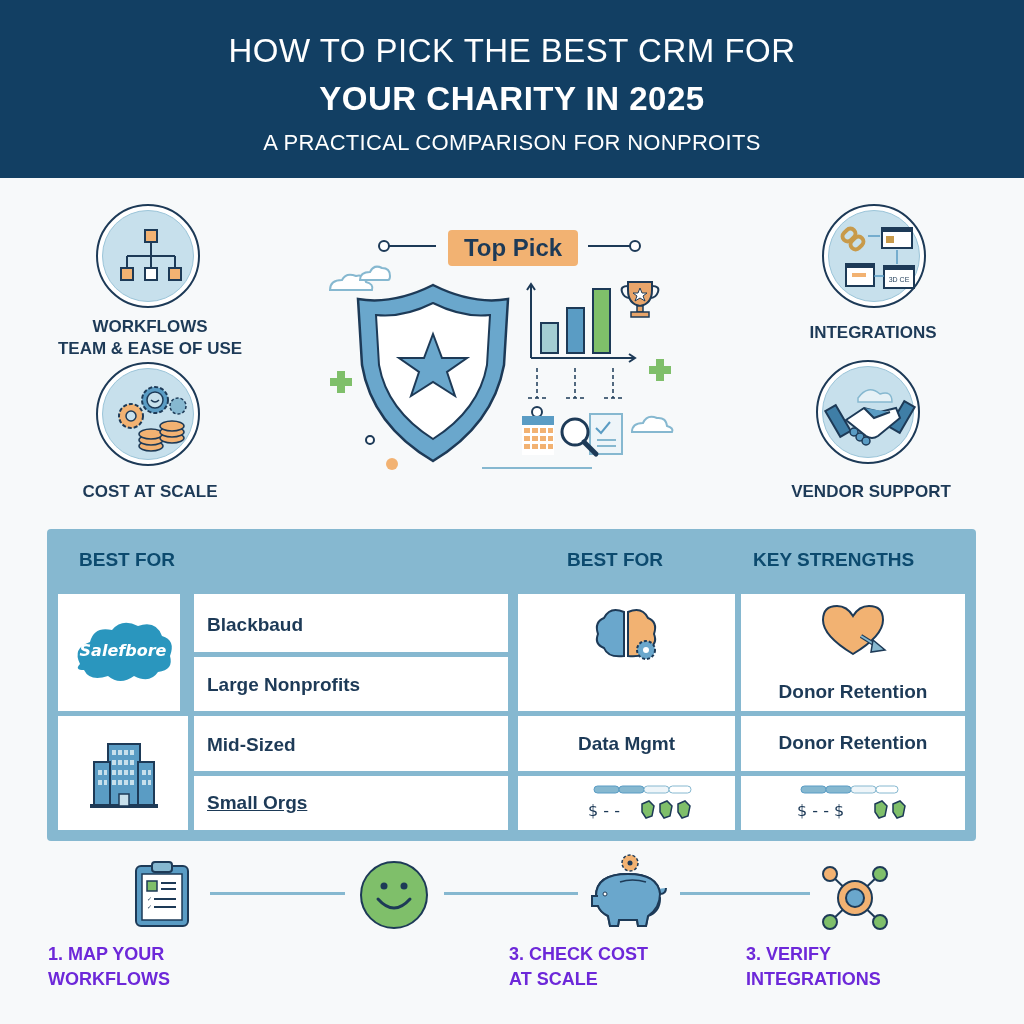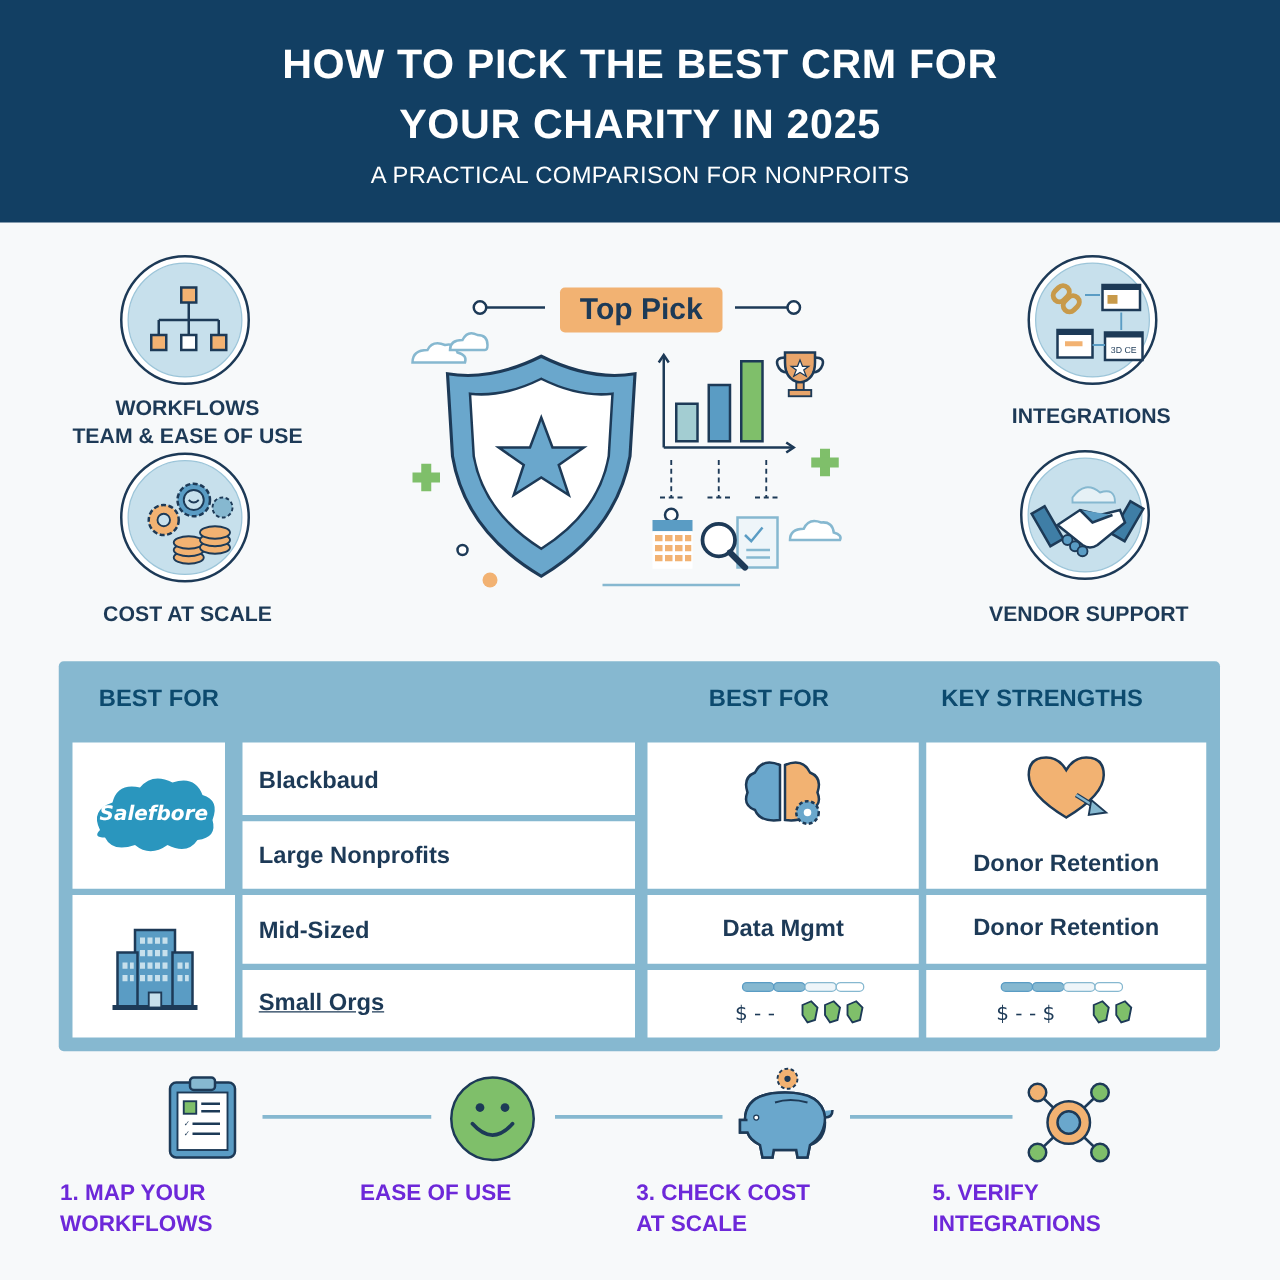--- a/index.html
+++ b/index.html
@@ -1,20 +1,20 @@
 <!DOCTYPE html>
 <html><head>
 <meta charset="utf-8">
 <style>
   * { box-sizing: border-box; margin: 0; padding: 0; }
   html, body { width: 1024px; height: 1024px; overflow: hidden; background: #f7f9fa; font-family: "Liberation Sans", "DejaVu Sans", sans-serif; color: #1d3a57; }
   .header { position: absolute; left: 0; top: 0; width: 1024px; height: 178px; background: #123f63; text-align: center; color: #fff; }
-  .header .t1 { position: absolute; left: 0; right: 0; top: 32px; font-size: 33px; font-weight: bold; letter-spacing: 0.5px; }
+  .header .t1 { position: absolute; left: 0; right: 0; top: 32px; font-size: 33px; font-weight: normal; letter-spacing: 0.5px; }
   .header .t2 { position: absolute; left: 0; right: 0; top: 80px; font-size: 33px; font-weight: bold; letter-spacing: 0.5px; }
-  .header .sub { position: absolute; left: 0; right: 0; top: 130px; font-size: 19px; letter-spacing: 0.3px; }
+  .header .sub { position: absolute; left: 0; right: 0; top: 130px; font-size: 22px; letter-spacing: 0.3px; }
 
   .circle { position: absolute; width: 104px; height: 104px; border-radius: 50%; border: 2px solid #1d3a57; background: #fff; }
   .circle .inner { position: absolute; left: 4px; top: 4px; width: 92px; height: 92px; border-radius: 50%; background: #c7e0ec; border: 1px solid #9cc5d9; overflow: hidden; }
   .circle svg { position: absolute; left: 0; top: 0; }
   .label { position: absolute; font-weight: bold; font-size: 17px; color: #1d3a57; text-align: center; line-height: 22px; }
 
   .hero { position: absolute; left: 310px; top: 225px; width: 400px; height: 255px; }
   .toppick { position: absolute; left: 448px; top: 230px; width: 130px; height: 36px; background: #f2b272; border-radius: 4px; text-align: center; font-weight: bold; font-size: 24px; line-height: 36px; color: #1d3a57; }
 
   .table { position: absolute; left: 47px; top: 529px; width: 929px; height: 312px; background: #86b8d0; border-radius: 4px; }
@@ -333,21 +333,20 @@
   <div>WORKFLOWS</div>
 </div>
 
 <svg style="position:absolute;left:358px;top:859px;" width="72" height="72" viewBox="0 0 72 72">
   <circle cx="36" cy="36" r="33" fill="#7fbf6a" stroke="#1d3a57" stroke-width="2"></circle>
   <circle cx="26" cy="27" r="3.5" fill="#1d3a57"></circle>
   <circle cx="46" cy="27" r="3.5" fill="#1d3a57"></circle>
   <path d="M20 40 q16 18 32 0" fill="none" stroke="#1d3a57" stroke-width="3" stroke-linecap="round"></path>
 </svg>
 <div class="step-label" style="left:288px;top:942px;">
-  <div>EASE OF USE</div>
 </div>
 
 <svg style="position:absolute;left:584px;top:850px;" width="90" height="84" viewBox="0 0 90 84">
   <circle cx="46" cy="13" r="8" fill="#f2b272" stroke="#1d3a57" stroke-width="1.5" stroke-dasharray="3 2"></circle>
   <circle cx="46" cy="13" r="2.5" fill="#1d3a57"></circle>
   <path d="M12 46 q0 -22 32 -22 q30 0 32 20 q6 0 6 -6 M76 48 q0 14 -12 18 l-2 10 h-8 l-1 -6 h-18 l-1 6 h-8 l-2 -10 q-8 -4 -10 -10 h-6 v-10 h6 q2 -4 4 -6z" fill="#6aa7cc" stroke="#1d3a57" stroke-width="2"></path>
   <path d="M12 46 q0 -22 32 -22 q30 0 32 20 q0 14 -12 22 l-2 10 h-8 l-1 -6 h-18 l-1 6 h-8 l-2 -10 q-8 -4 -10 -10 h-6 v-10 h6z" fill="#6aa7cc" stroke="#1d3a57" stroke-width="2"></path>
   <circle cx="21" cy="44" r="2" fill="#fff" stroke="#1d3a57"></circle>
   <path d="M36 32 q12 -4 26 0" fill="none" stroke="#1d3a57" stroke-width="1.5"></path>
 </svg>
@@ -360,15 +359,15 @@
   <line x1="12" y1="12" x2="62" y2="60" stroke="#1d3a57" stroke-width="2"></line>
   <line x1="62" y1="12" x2="12" y2="60" stroke="#1d3a57" stroke-width="2"></line>
   <circle cx="12" cy="12" r="7" fill="#f2b272" stroke="#1d3a57" stroke-width="2"></circle>
   <circle cx="62" cy="12" r="7" fill="#7fbf6a" stroke="#1d3a57" stroke-width="2"></circle>
   <circle cx="12" cy="60" r="7" fill="#7fbf6a" stroke="#1d3a57" stroke-width="2"></circle>
   <circle cx="62" cy="60" r="7" fill="#7fbf6a" stroke="#1d3a57" stroke-width="2"></circle>
   <circle cx="37" cy="36" r="17" fill="#f2b272" stroke="#1d3a57" stroke-width="2"></circle>
   <circle cx="37" cy="36" r="9" fill="#6aa7cc" stroke="#1d3a57" stroke-width="2"></circle>
 </svg>
 <div class="step-label" style="left:746px;top:942px;">
-  <div>5. VERIFY</div>
+  <div>3. VERIFY</div>
   <div>INTEGRATIONS</div>
 </div>
 
 </body></html>

